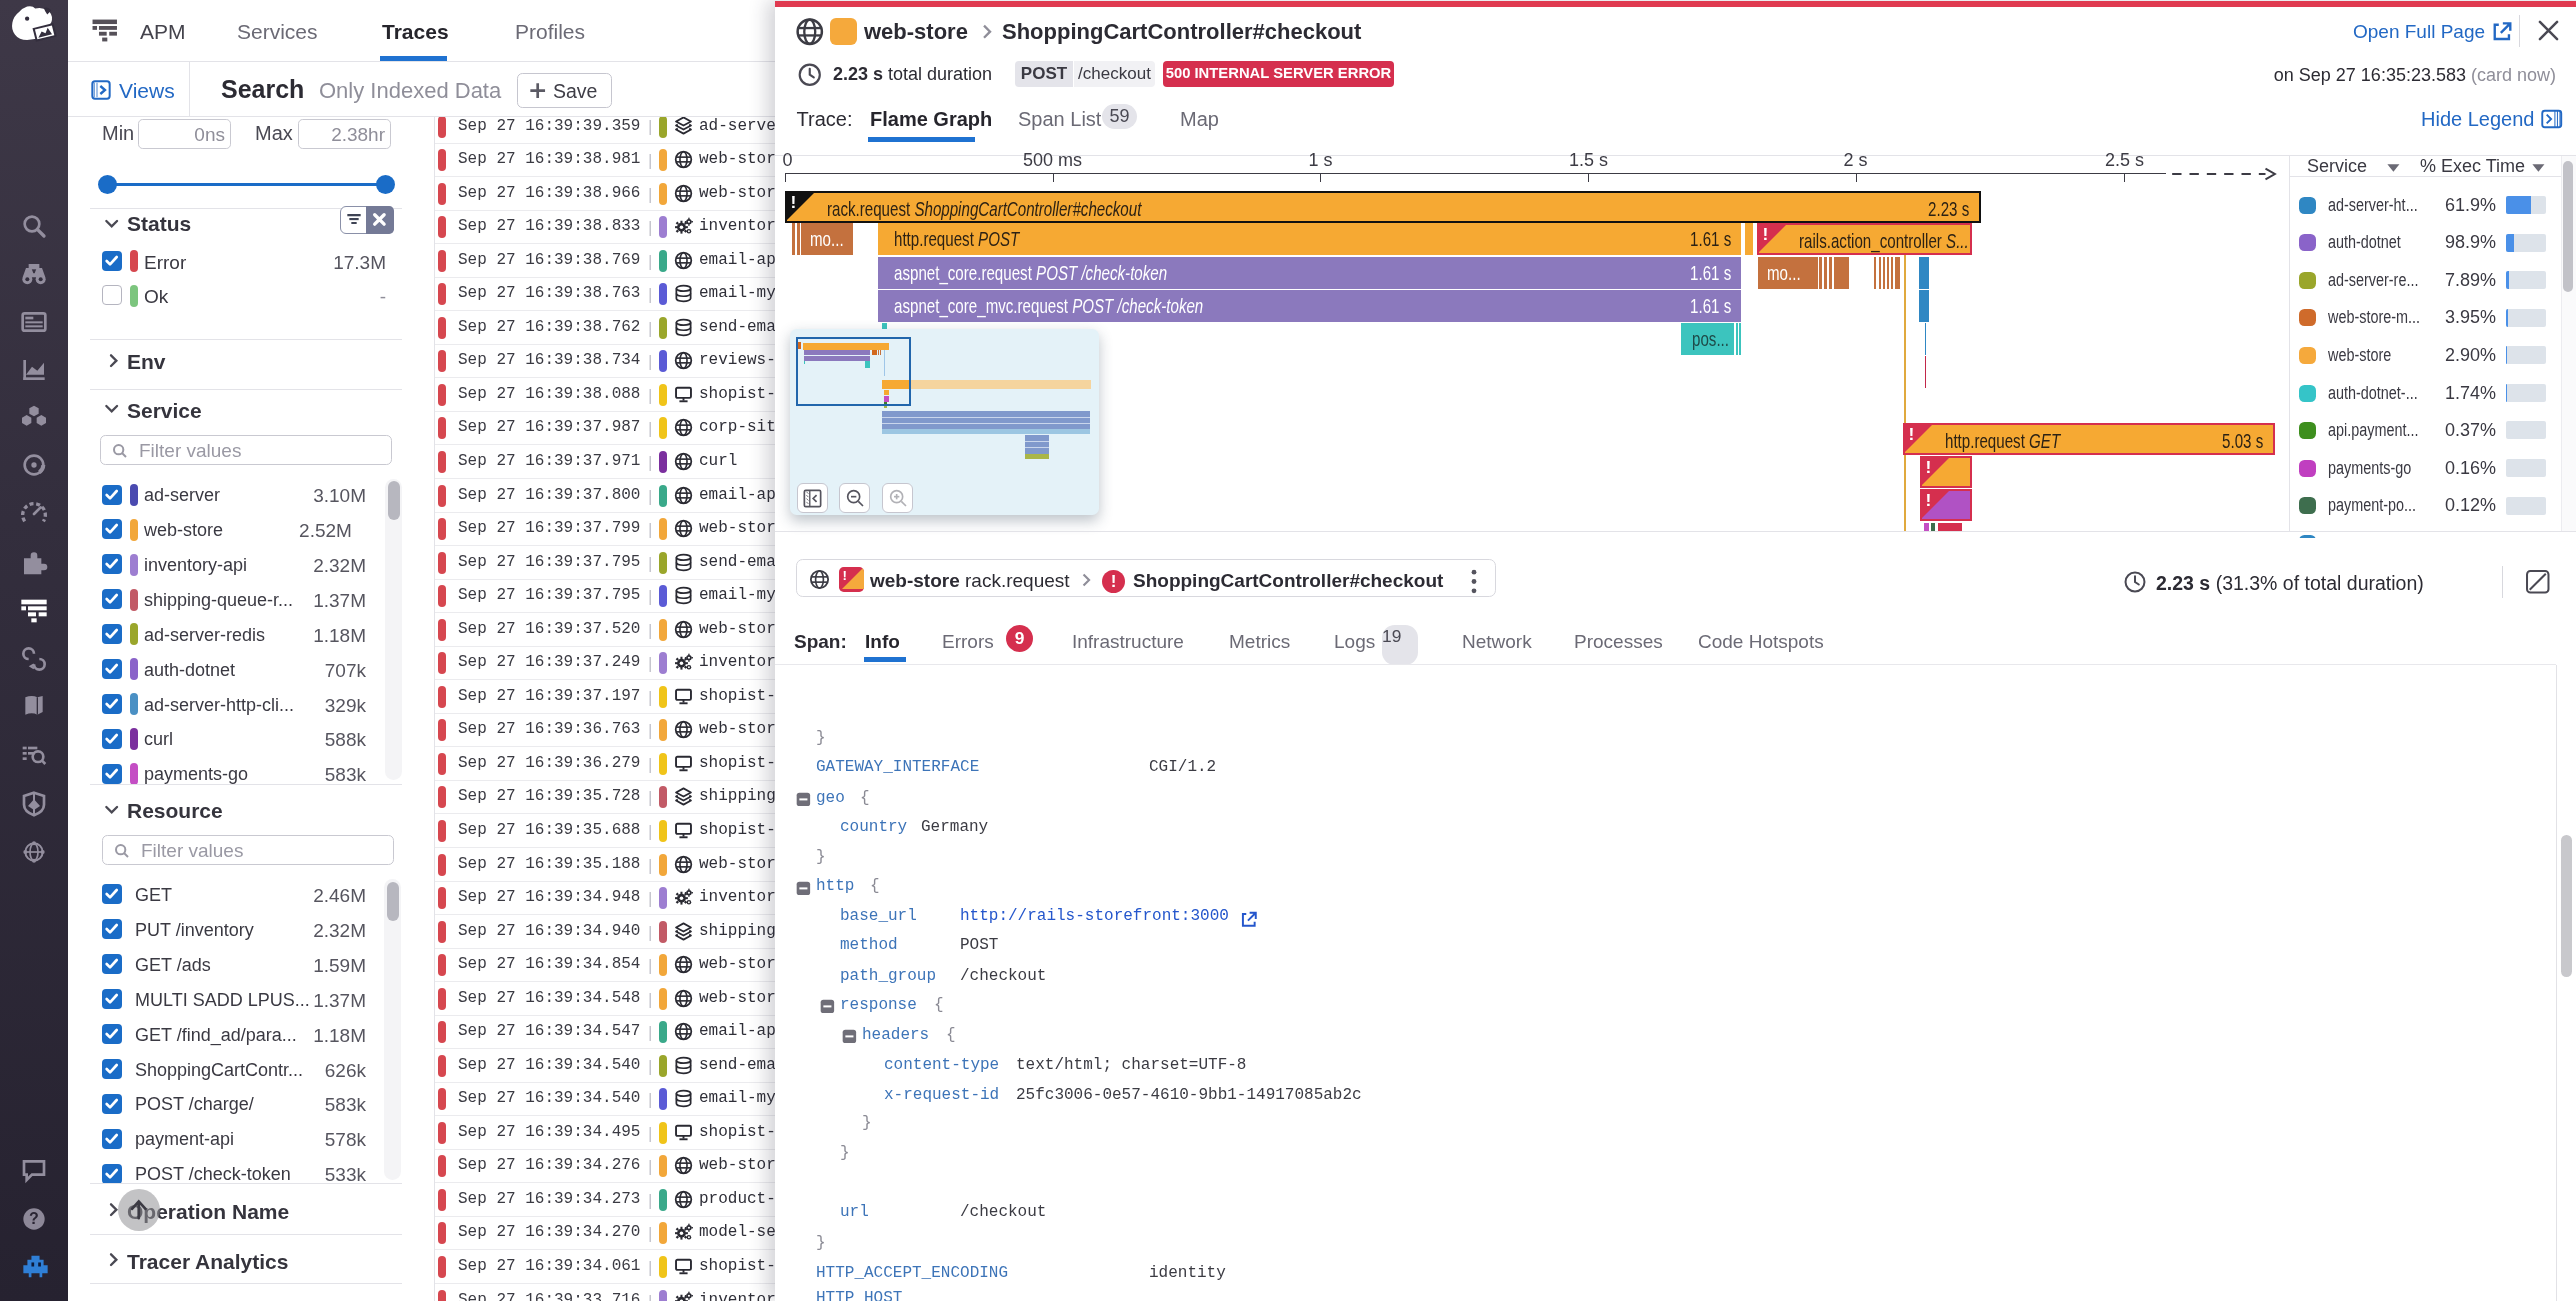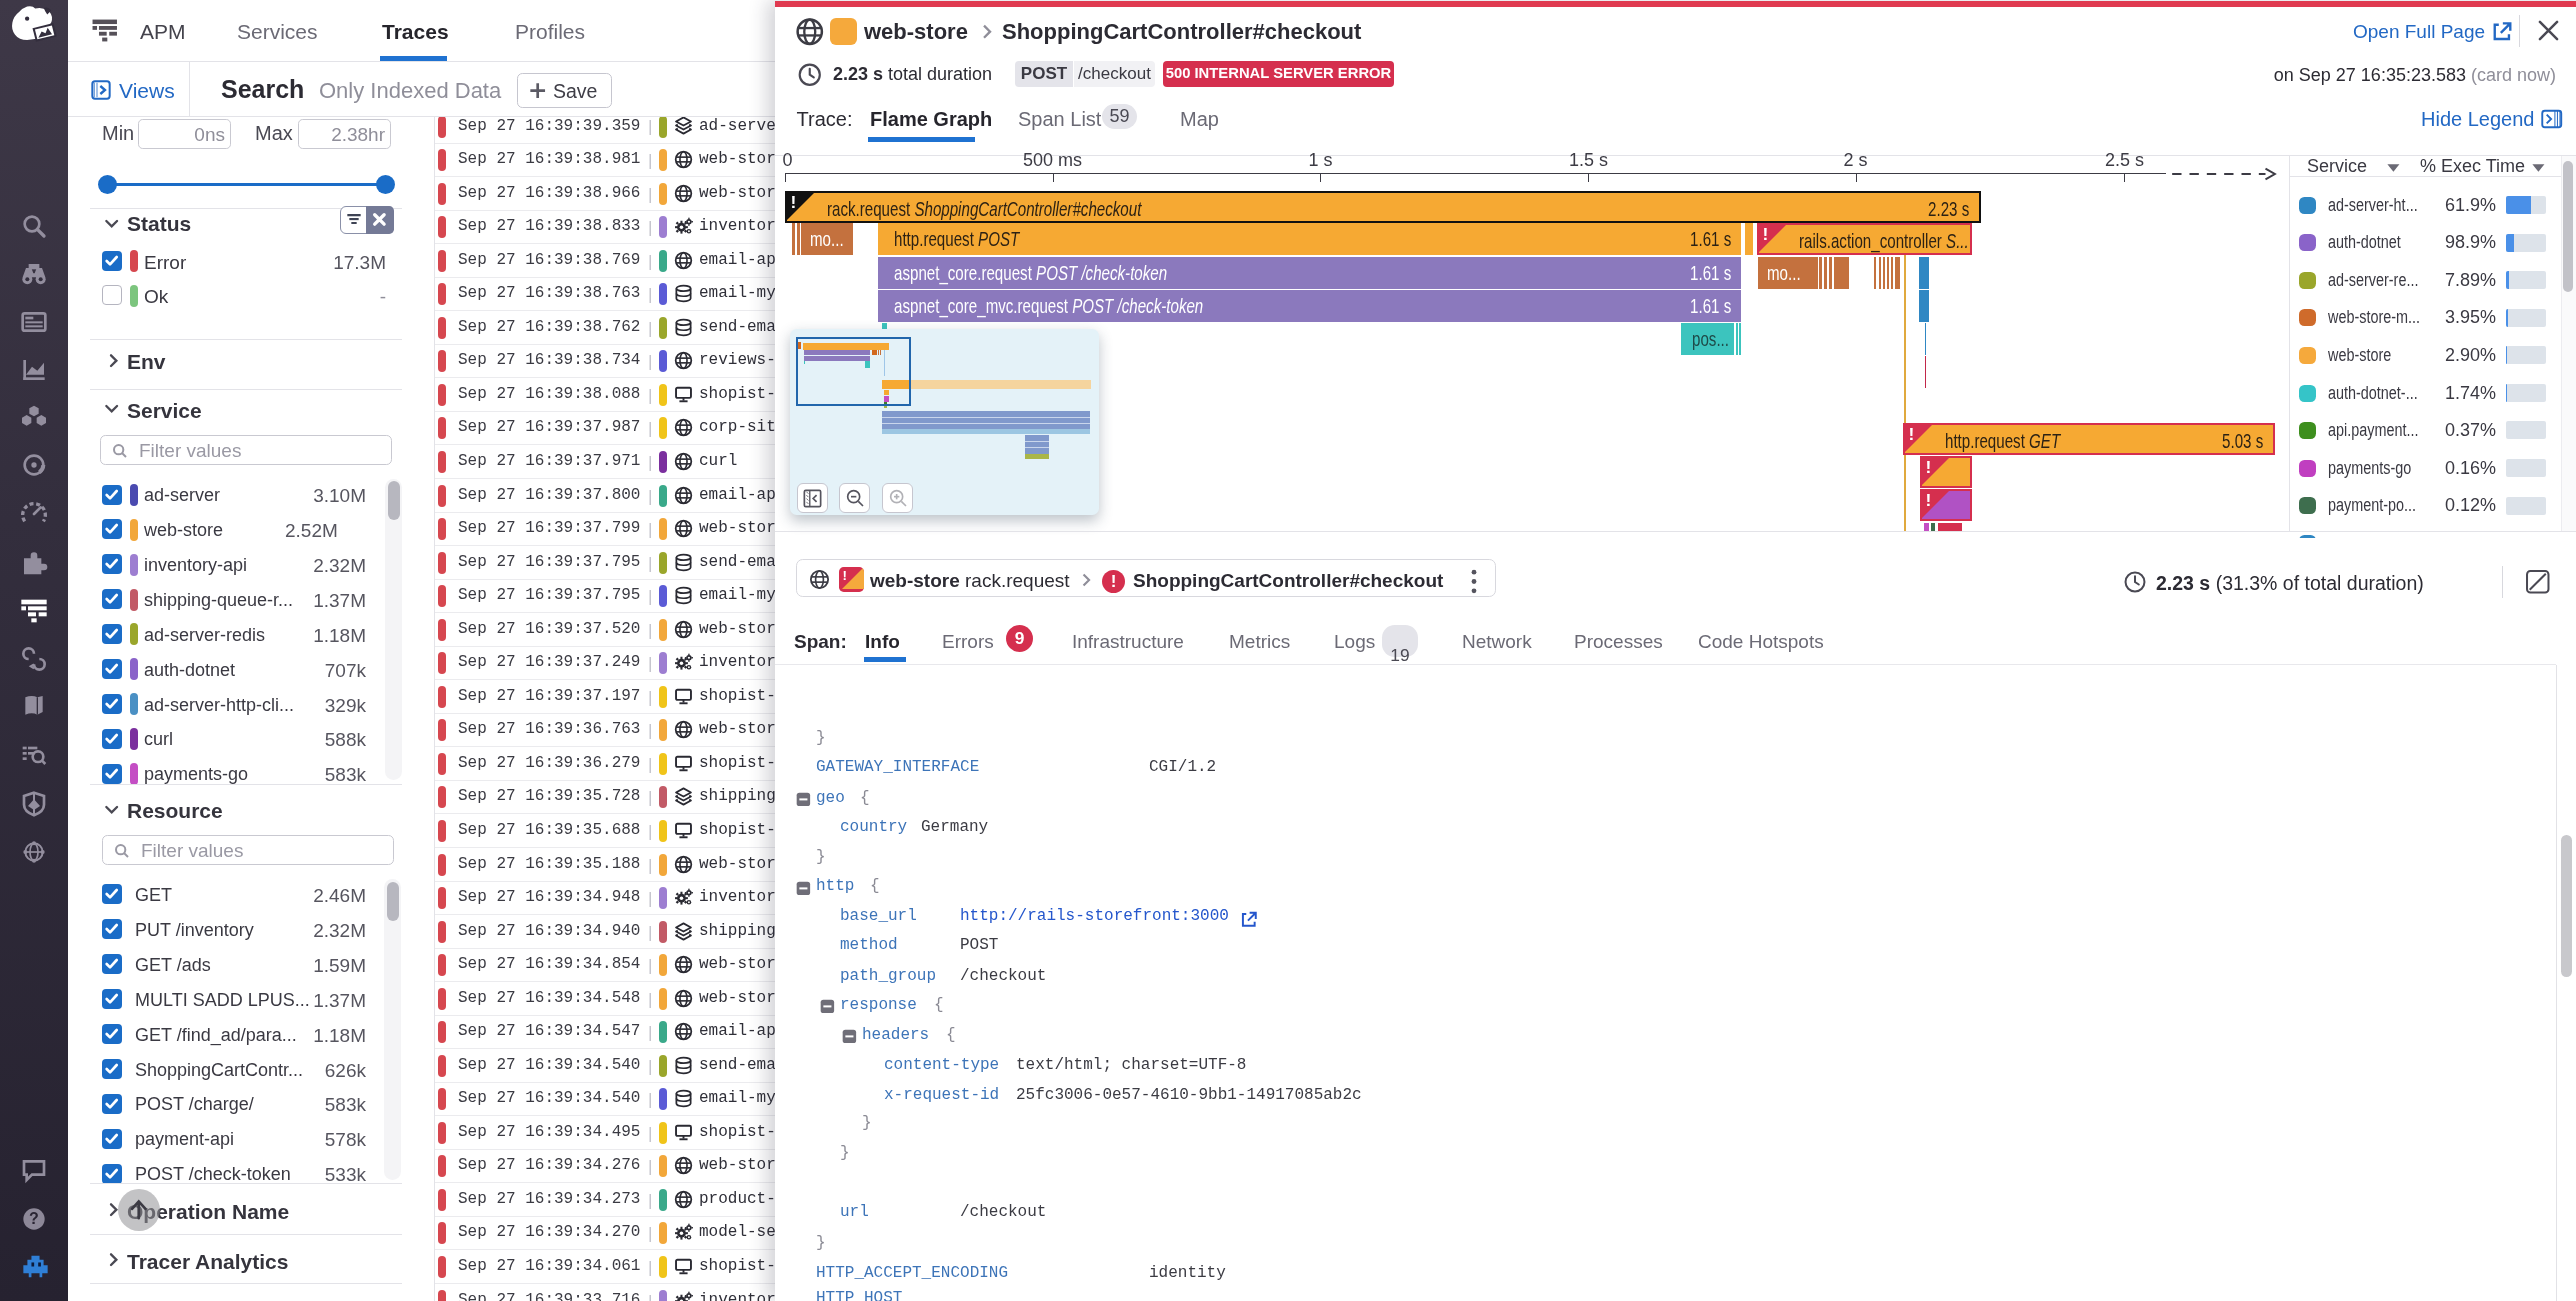--- a/index.html
+++ b/index.html
@@ -206,21 +206,21 @@
     <div class="a" style="left:62px;top:367px;width:8px;height:21.5px;background:#4a4ab0;border-radius:4px"></div>
     <div class="a" style="left:76px;top:368px;font-size:18px;color:#3a3942;white-space:nowrap">ad-server</div>
     <div class="a" style="left:217px;top:368px;width:81px;font-size:19px;color:#56555f;text-align:right">3.10M</div>
     <div class="a" style="left:34px;top:402px;width:19.5px;height:19.5px;background:#1a6cc7;border-radius:4px">
       <svg class="a" style="left:2px;top:2px" width="15.4" height="15.4" viewBox="0 0 23 23">
         <path d="M4 12 l5 5 l10 -11" fill="none" stroke="#fff" stroke-width="4" stroke-linecap="round" stroke-linejoin="round"></path>
       </svg>
     </div>
     <div class="a" style="left:62px;top:402px;width:8px;height:21.5px;background:#f2a73a;border-radius:4px"></div>
     <div class="a" style="left:76px;top:403px;font-size:18px;color:#3a3942;white-space:nowrap">web-store</div>
-    <div class="a" style="left:217px;top:403px;width:81px;font-size:19px;color:#56555f;text-align:left">2.52M</div>
+    <div class="a" style="left:217px;top:403px;width:81px;font-size:19px;color:#56555f;text-align:center">2.52M</div>
     <div class="a" style="left:34px;top:437px;width:19.5px;height:19.5px;background:#1a6cc7;border-radius:4px">
       <svg class="a" style="left:2px;top:2px" width="15.4" height="15.4" viewBox="0 0 23 23">
         <path d="M4 12 l5 5 l10 -11" fill="none" stroke="#fff" stroke-width="4" stroke-linecap="round" stroke-linejoin="round"></path>
       </svg>
     </div>
     <div class="a" style="left:62px;top:437px;width:8px;height:21.5px;background:#9d7ed1;border-radius:4px"></div>
     <div class="a" style="left:76px;top:438px;font-size:18px;color:#3a3942;white-space:nowrap">inventory-api</div>
     <div class="a" style="left:217px;top:438px;width:81px;font-size:19px;color:#56555f;text-align:right">2.32M</div>
     <div class="a" style="left:34px;top:472px;width:19.5px;height:19.5px;background:#1a6cc7;border-radius:4px">
       <svg class="a" style="left:2px;top:2px" width="15.4" height="15.4" viewBox="0 0 23 23">
@@ -1168,21 +1168,21 @@
       <line x1="10" y1="34" x2="34" y2="10" stroke="#4a4953" stroke-width="3"></line>
     </svg>
     <div class="a" style="left:19px;top:631px;font-size:19px;font-weight:bold;color:#2c2b33">Span:</div>
     <div class="a" style="left:90px;top:631px;font-size:19px;color:#26252c;font-weight:bold">Info</div>
     <div class="a" style="left:89px;top:657px;width:42px;height:5.4px;background:#1f72d1"></div>
     <div class="a" style="left:167px;top:631px;font-size:19px;color:#6b6a75">Errors</div>
     <div class="a" style="left:231px;top:625px;width:27px;height:27px;background:#d52f4e;border-radius:50%;color:#fff;text-align:center;font-size:17.4px;font-weight:bold;padding-top:2.7px">9</div>
     <div class="a" style="left:297px;top:631px;font-size:19px;color:#6b6a75">Infrastructure</div>
     <div class="a" style="left:454px;top:631px;font-size:19px;color:#6b6a75">Metrics</div>
     <div class="a" style="left:559px;top:631px;font-size:19px;color:#6b6a75">Logs</div>
-    <div class="a" style="left:607px;top:625px;width:36px;height:32px;background:#e4e4ea;border-radius:12.7px;text-align:center;font-size:17.4px;color:#4a4953;padding-top:20px">19</div>
+    <div class="a" style="left:607px;top:625px;width:36px;height:40px;background:#e4e4ea;border-radius:12.7px;text-align:left;font-size:17.4px;color:#4a4953;padding-top:1px">19</div>
     <div class="a" style="left:687px;top:631px;font-size:19px;color:#6b6a75">Network</div>
     <div class="a" style="left:799px;top:631px;font-size:19px;color:#6b6a75">Processes</div>
     <div class="a" style="left:923px;top:631px;font-size:19px;color:#6b6a75">Code Hotspots</div>
     <div class="a" style="left:0;top:664px;width:1781px;height:1.3px;background:#e8e8ec"></div>
     <div class="a" style="left:0;top:729px;width:1778px;height:27px">
       <div class="a mono" style="left:41px;top:0;font-size:16px;color:#8a8a94;white-space:nowrap">}</div>
     </div>
     <div class="a" style="left:0;top:758px;width:1778px;height:27px">
       <div class="a mono" style="left:41px;top:0;font-size:16px;color:#3d74b8;white-space:nowrap">GATEWAY_INTERFACE</div>
       <div class="a mono" style="left:374px;top:0;font-size:16px;color:#3b3b43;white-space:nowrap">CGI/1.2</div>

